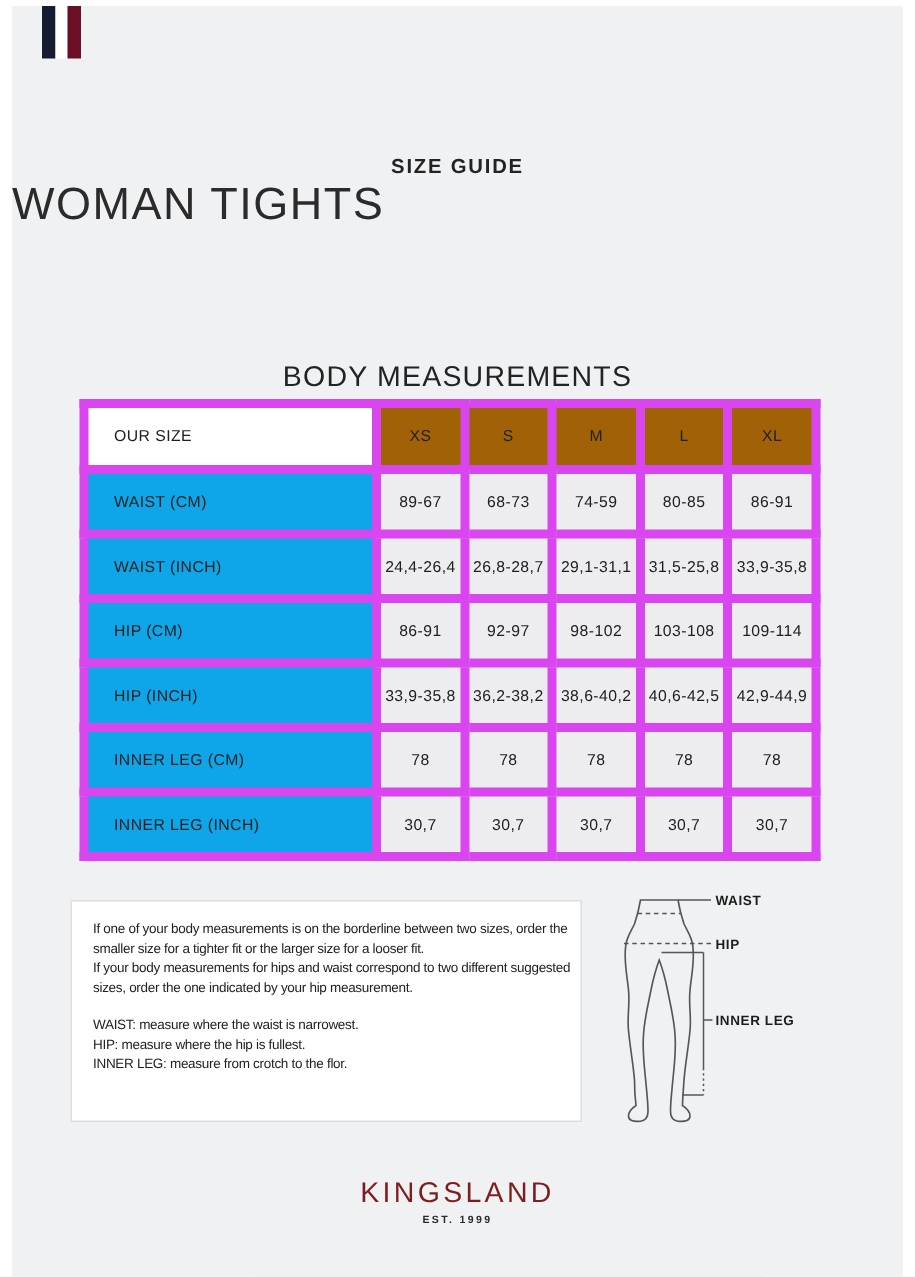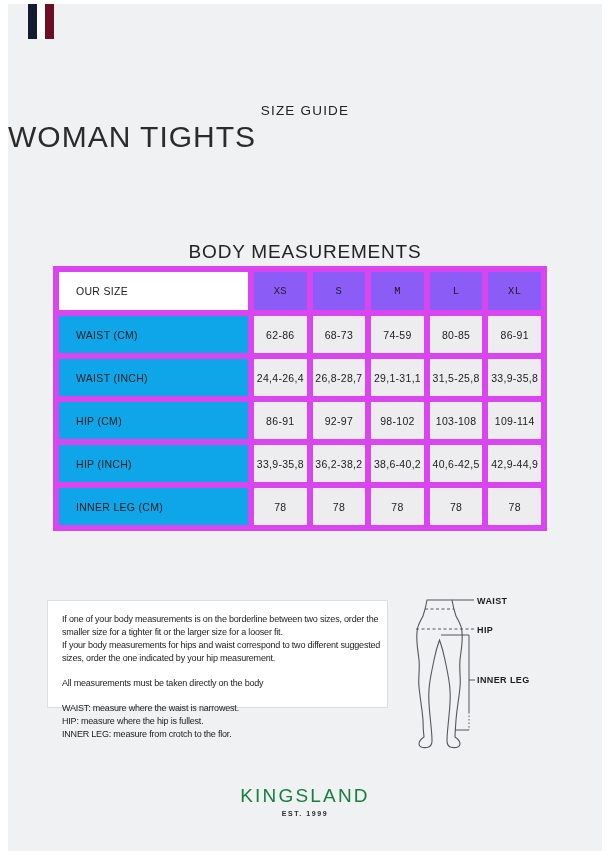--- a/index.html
+++ b/index.html
@@ -15,21 +15,21 @@
   
   .flag { position:absolute; left:20px; top:0; width:26px; height:35px; display:flex; }
   .flag .stripe { height:100%; }
   .stripe.navy  { width:9px; }
   .stripe.white { width:8px; }
   .stripe.maroon{ width:9px; }
 
   
   .eyebrow {
     position:absolute; left:0; top:99px; width:100%; text-align:center;
-    font-size:13.5px; font-weight:400; letter-spacing:1.2px; color:#232323;
+    font-size:13.5px; font-weight:700; letter-spacing:1.2px; color:#232323;
   }
   .title {
     position:absolute; left:0; top:116px; width:100%; text-align:left;
     font-size:30px; font-weight:300; letter-spacing:1px; color:#2b2b2b;
   }
   .section-heading {
     position:absolute; left:0; top:237px; width:100%; text-align:center;
     font-size:19px; font-weight:500; letter-spacing:0.8px; color:#232323;
   }
 
@@ -42,25 +42,25 @@
     border:6px solid #d946ef; font-size:10.5px; letter-spacing:0.3px;
     color:#202020; vertical-align:middle;
   }
   .size-table tr { height:43px; }
   .size-table tr.head-row { height:44px; }
   .size-table td.label-cell {
     background:#0ea5e9; text-align:left; padding-left:17px; width:171px;
   }
   .size-table tr.head-row td { background:#ffffff; }
   .size-table td.value-cell { background:#ededf0; text-align:center; }
-  .size-table tr.head-row td.value-cell { background:#8b5cf6;font-family:Liberation Mono, monospace; }
+  .size-table tr.head-row td.value-cell { background:#a16207; }
 
   
   .note-box {
-    position:absolute; left:39px; top:596px; width:341px; height:108px;
+    position:absolute; left:39px; top:596px; width:341px; height:148px;
     background:#ffffff; border:1px solid #dddee0; box-sizing:border-box;
     padding:12px 6px 0 14px;
   }
   .note-box p {
     margin:0 0 12px 0; font-size:9px; line-height:13px; letter-spacing:-0.2px;
     color:#222; white-space:pre-line;
   }
 
   
   .diagram { position:absolute; left:392px; top:586px; }
@@ -71,21 +71,21 @@
   .outline { fill:none; stroke:#55565a; stroke-width:1.1; }
   .callout  { stroke:#55565a; stroke-width:1; fill:none; }
   .dashed   { stroke-dasharray:3,2.5; }
   .dotted   { stroke-dasharray:1.5,2; }
 
   
   .brand {
     position:absolute; left:0; top:781px; width:100%; text-align:center;
   }
   .brand-name {
-    font-size:19px; font-weight:400; letter-spacing:2.2px; color:#15803d;
+    font-size:19px; font-weight:400; letter-spacing:2.2px; color:#7f1d1d;
   }
   .brand-est {
     margin-top:3px; font-size:7px; font-weight:700; letter-spacing:1.6px; color:#2a2a2a;
   }
 </style>
 </head>
 <body>
 
 <div class="page" style="background: rgb(240, 241, 243);">
 
@@ -106,21 +106,21 @@
           <td class="value-cell">XS</td>
           <td class="value-cell">S</td>
           <td class="value-cell">M</td>
           <td class="value-cell">L</td>
           <td class="value-cell">XL</td>
         </tr>
       </thead>
     <tbody>
         <tr>
           <td class="label-cell">WAIST (CM)</td>
-          <td class="value-cell">62-86</td>
+          <td class="value-cell">89-67</td>
           <td class="value-cell">68-73</td>
           <td class="value-cell">74-59</td>
           <td class="value-cell">80-85</td>
           <td class="value-cell">86-91</td>
         </tr>
         <tr>
           <td class="label-cell">WAIST (INCH)</td>
           <td class="value-cell">24,4-26,4</td>
           <td class="value-cell">26,8-28,7</td>
           <td class="value-cell">29,1-31,1</td>
@@ -144,29 +144,36 @@
           <td class="value-cell">42,9-44,9</td>
         </tr>
         <tr>
           <td class="label-cell">INNER LEG (CM)</td>
           <td class="value-cell">78</td>
           <td class="value-cell">78</td>
           <td class="value-cell">78</td>
           <td class="value-cell">78</td>
           <td class="value-cell">78</td>
         </tr>
+        <tr>
+          <td class="label-cell">INNER LEG (INCH)</td>
+          <td class="value-cell">30,7</td>
+          <td class="value-cell">30,7</td>
+          <td class="value-cell">30,7</td>
+          <td class="value-cell">30,7</td>
+          <td class="value-cell">30,7</td>
+        </tr>
       </tbody>
   </table>
 
   <div class="note-box">
     <p>If one of your body measurements is on the borderline between two sizes, order the
 smaller size for a tighter fit or the larger size for a looser fit.
 If your body measurements for hips and waist correspond to two different suggested
 sizes, order the one indicated by your hip measurement.</p>
-    <p>All measurements must be taken directly on the body</p>
     <p>WAIST: measure where the waist is narrowest.
 HIP: measure where the hip is fullest.
 INNER LEG: measure from crotch to the flor.</p>
   </div>
 
   <svg class="diagram" width="172" height="176" viewBox="0 0 172 176">
 
     <path class="outline" d="
       M 27 10 L 52 10
       C 53 16, 54 20, 56 26

